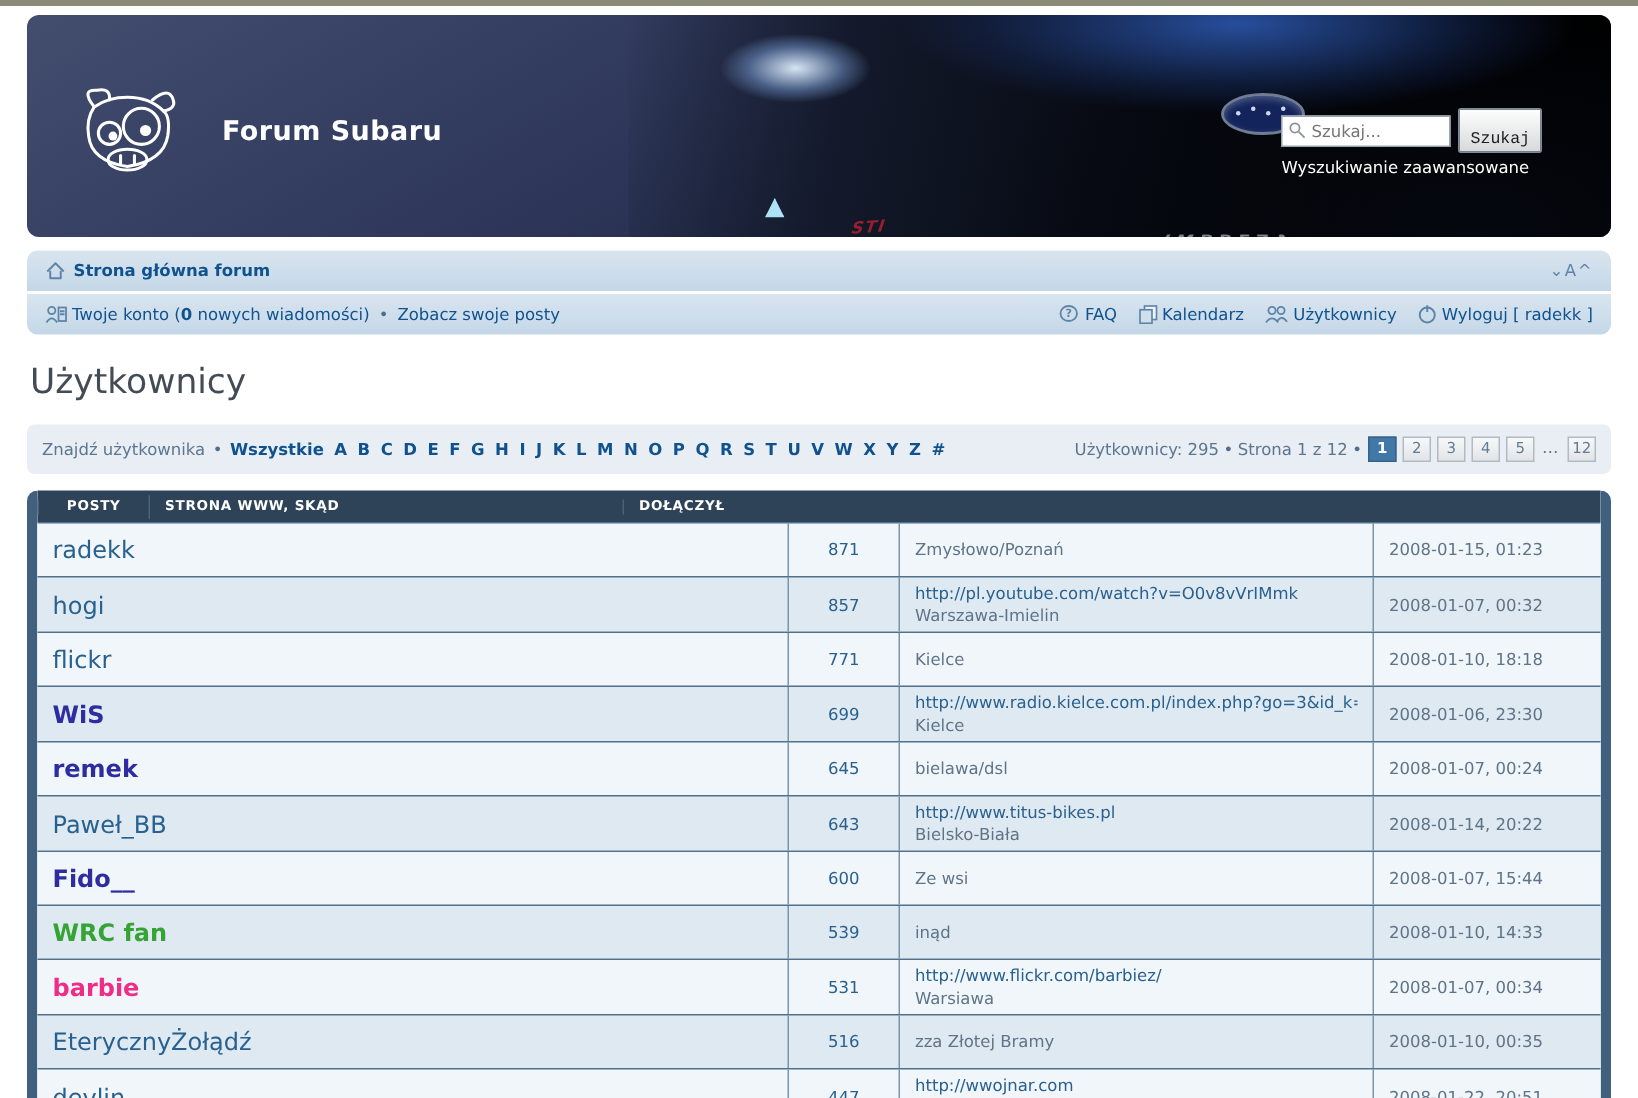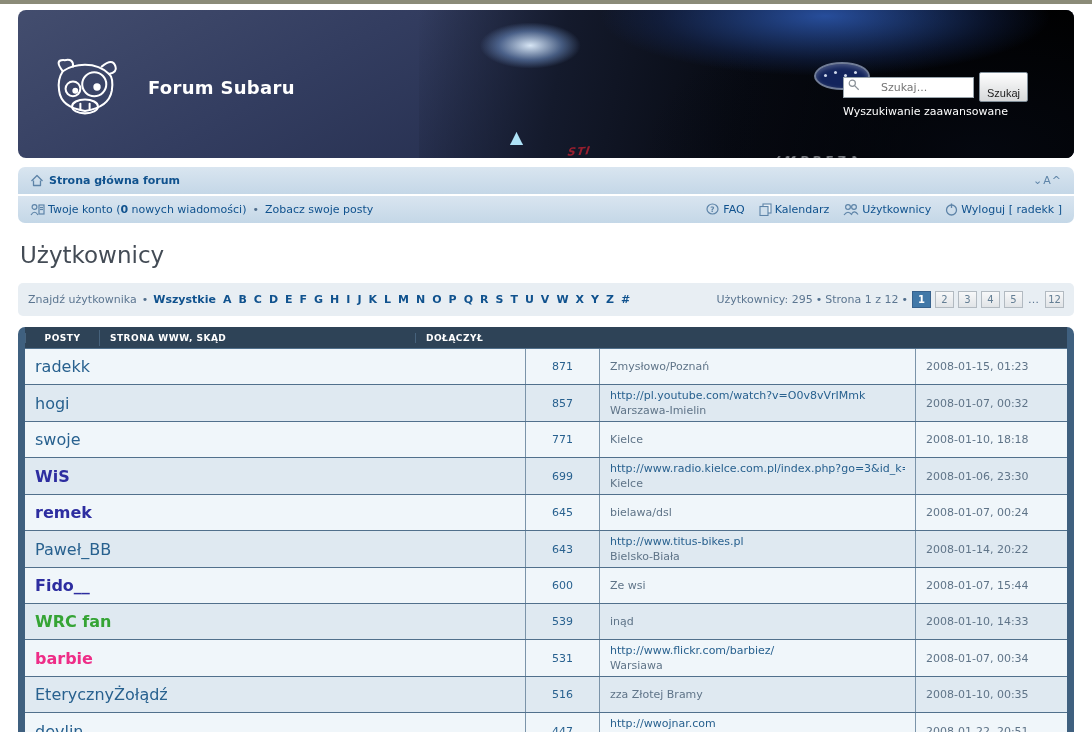--- a/index.html
+++ b/index.html
@@ -24,24 +24,24 @@
   .impreza-mark{position:absolute;left:757px;top:143px;color:#8d9096;font-size:12px;font-weight:bold;
     letter-spacing:4px;transform:perspective(80px) rotateX(38deg) skewX(-6deg);opacity:.9;}
   .badge-oval{position:absolute;left:796px;top:52px;width:52px;height:24px;border-radius:50%;
     background:#13245c;border:2px solid #707c96;box-shadow:inset 0 2px 5px rgba(255,255,255,.25);}
   .badge-oval i{position:absolute;width:3px;height:3px;background:#cfd8ea;border-radius:50%;}
   .logo-wrap{position:absolute;left:30px;top:44px;display:flex;align-items:center;}
   .pig{width:74px;height:66px;}
   .site-title{color:#fff;font-size:18px;font-weight:bold;margin-left:26px;letter-spacing:.3px;}
   .search-area{position:absolute;right:46px;top:62px;}
   .search-row{display:flex;align-items:center;}
-  .search-box{display:flex;background:#fff;border:1px solid #98a4ac;padding:1px 4px;height:17px;gap:18px;}
+  .search-box{display:flex;align-items:center;background:#fff;border:1px solid #98a4ac;padding:1px 4px;height:17px;}
   .search-box input{border:none;outline:none;background:transparent;width:88px;font-size:11px;
     color:#444;font-family:inherit;padding:0;margin-left:3px;}
-  .search-btn{margin-left:5px;font-size:11px;font-family:Liberation Sans, sans-serif;color:#1c1c1c;padding:14px 7px;height:21px;
+  .search-btn{margin-left:5px;font-size:11px;font-family:Liberation Mono, monospace;color:#1c1c1c;padding:14px 7px;height:21px;
     background:linear-gradient(#fefefe,#d7d9da);border:1px solid #7f8d98;border-radius:2px;cursor:pointer;}
   .adv-link{display:block;color:#fff;margin-top:3px;font-size:11px;}
 
   
   .navbar{display:flex;justify-content:space-between;align-items:center;height:27px;padding:0 12px;
     background:linear-gradient(#d9e5f0,#c4d7e7);color:var(--link,#10528e);}
   .nav-top{border-radius:7px 7px 0 0;margin-top:9px;margin-bottom:2px;}
   .nav-bottom{border-radius:0 0 7px 7px;}
   .crumb{color:var(--link,#10528e);font-weight:bold;display:flex;align-items:center;gap:5px;}
   .font-resize{color:#5e84a8;font-size:11px;letter-spacing:1px;cursor:pointer;}
@@ -289,21 +289,21 @@
     <div class="cell c-www">
       <a class="www-link">http://pl.youtube.com/watch?v=O0v8vVrIMmk</a>
       <span class="loc">Warszawa-Imielin</span>
     </div>
     <div class="cell c-joined">
             <span class="joined-text">2008-01-07, 00:32</span>
           </div>
   </div>
         <div class="trow light">
     <div class="cell c-name">
-            <a class="uname style-normal">swoje</a>
+            <a class="uname style-normal">flickr</a>
           </div>
     <div class="cell c-posts">
             <a class="posts-link">771</a>
           </div>
     <div class="cell c-www">
 
       <span class="loc">Kielce</span>
     </div>
     <div class="cell c-joined">
             <span class="joined-text">2008-01-10, 18:18</span>

